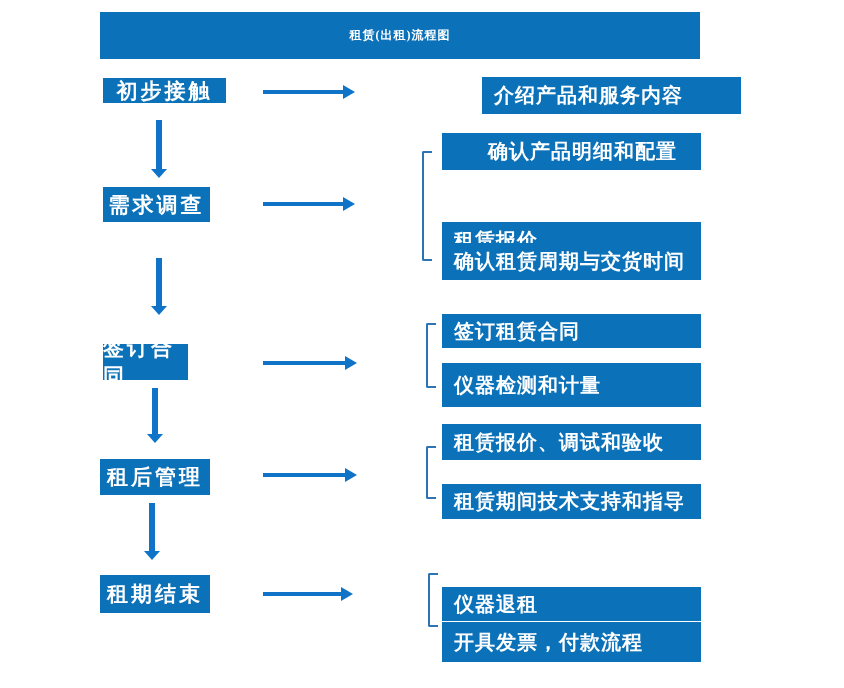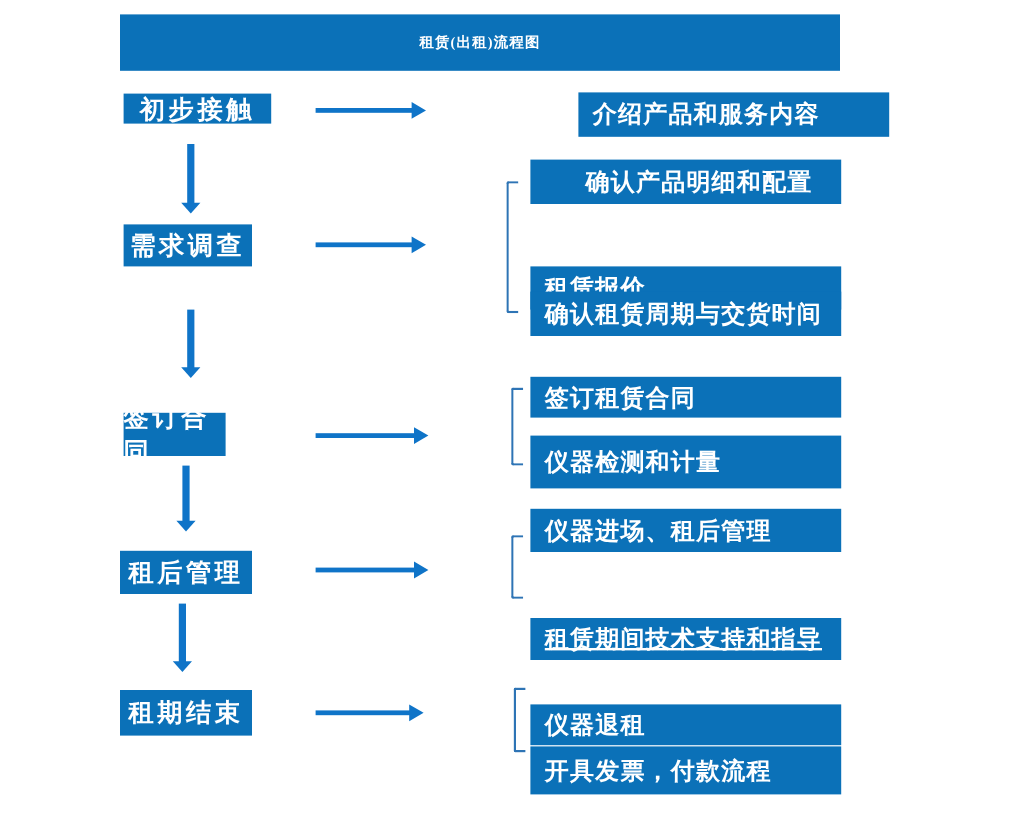--- a/index.html
+++ b/index.html
@@ -140,18 +140,18 @@
   <div class="bracket" style="left:426px; top:323px; height:65px;"></div>
   <div class="bracket" style="left:426px; top:446px; height:53px;"></div>
   <div class="bracket" style="left:428px; top:573px; height:54px;"></div>
 
   <div class="detail" style="top:77px;  height:37px;margin-left:40px;">介绍产品和服务内容</div>
   <div class="detail" style="top:133px; height:37px;padding-left:46px;">确认产品明细和配置</div>
   <div class="detail" style="top:186px; height:36px;margin-top:36px;">租赁报价</div>
   <div class="detail" style="top:314px; height:34px;">签订租赁合同</div>
   <div class="detail" style="top:243px; height:37px;">确认租赁周期与交货时间</div>
   <div class="detail" style="top:363px; height:44px;">仪器检测和计量</div>
-  <div class="detail" style="top:424px; height:36px;">仪器进场、租后管理</div>
-  <div class="detail" style="top:515px; height:35px;text-decoration:underline;">租赁期间技术支持和指导</div>
+  <div class="detail" style="top:424px; height:36px;">租赁报价、调试和验收</div>
+  <div class="detail" style="top:484px; height:35px;">租赁期间技术支持和指导</div>
   <div class="detail" style="top:587px; height:34px;">仪器退租</div>
   <div class="detail" style="top:622px; height:40px;">开具发票，付款流程</div>
 
 </div>
 
 </body></html>

